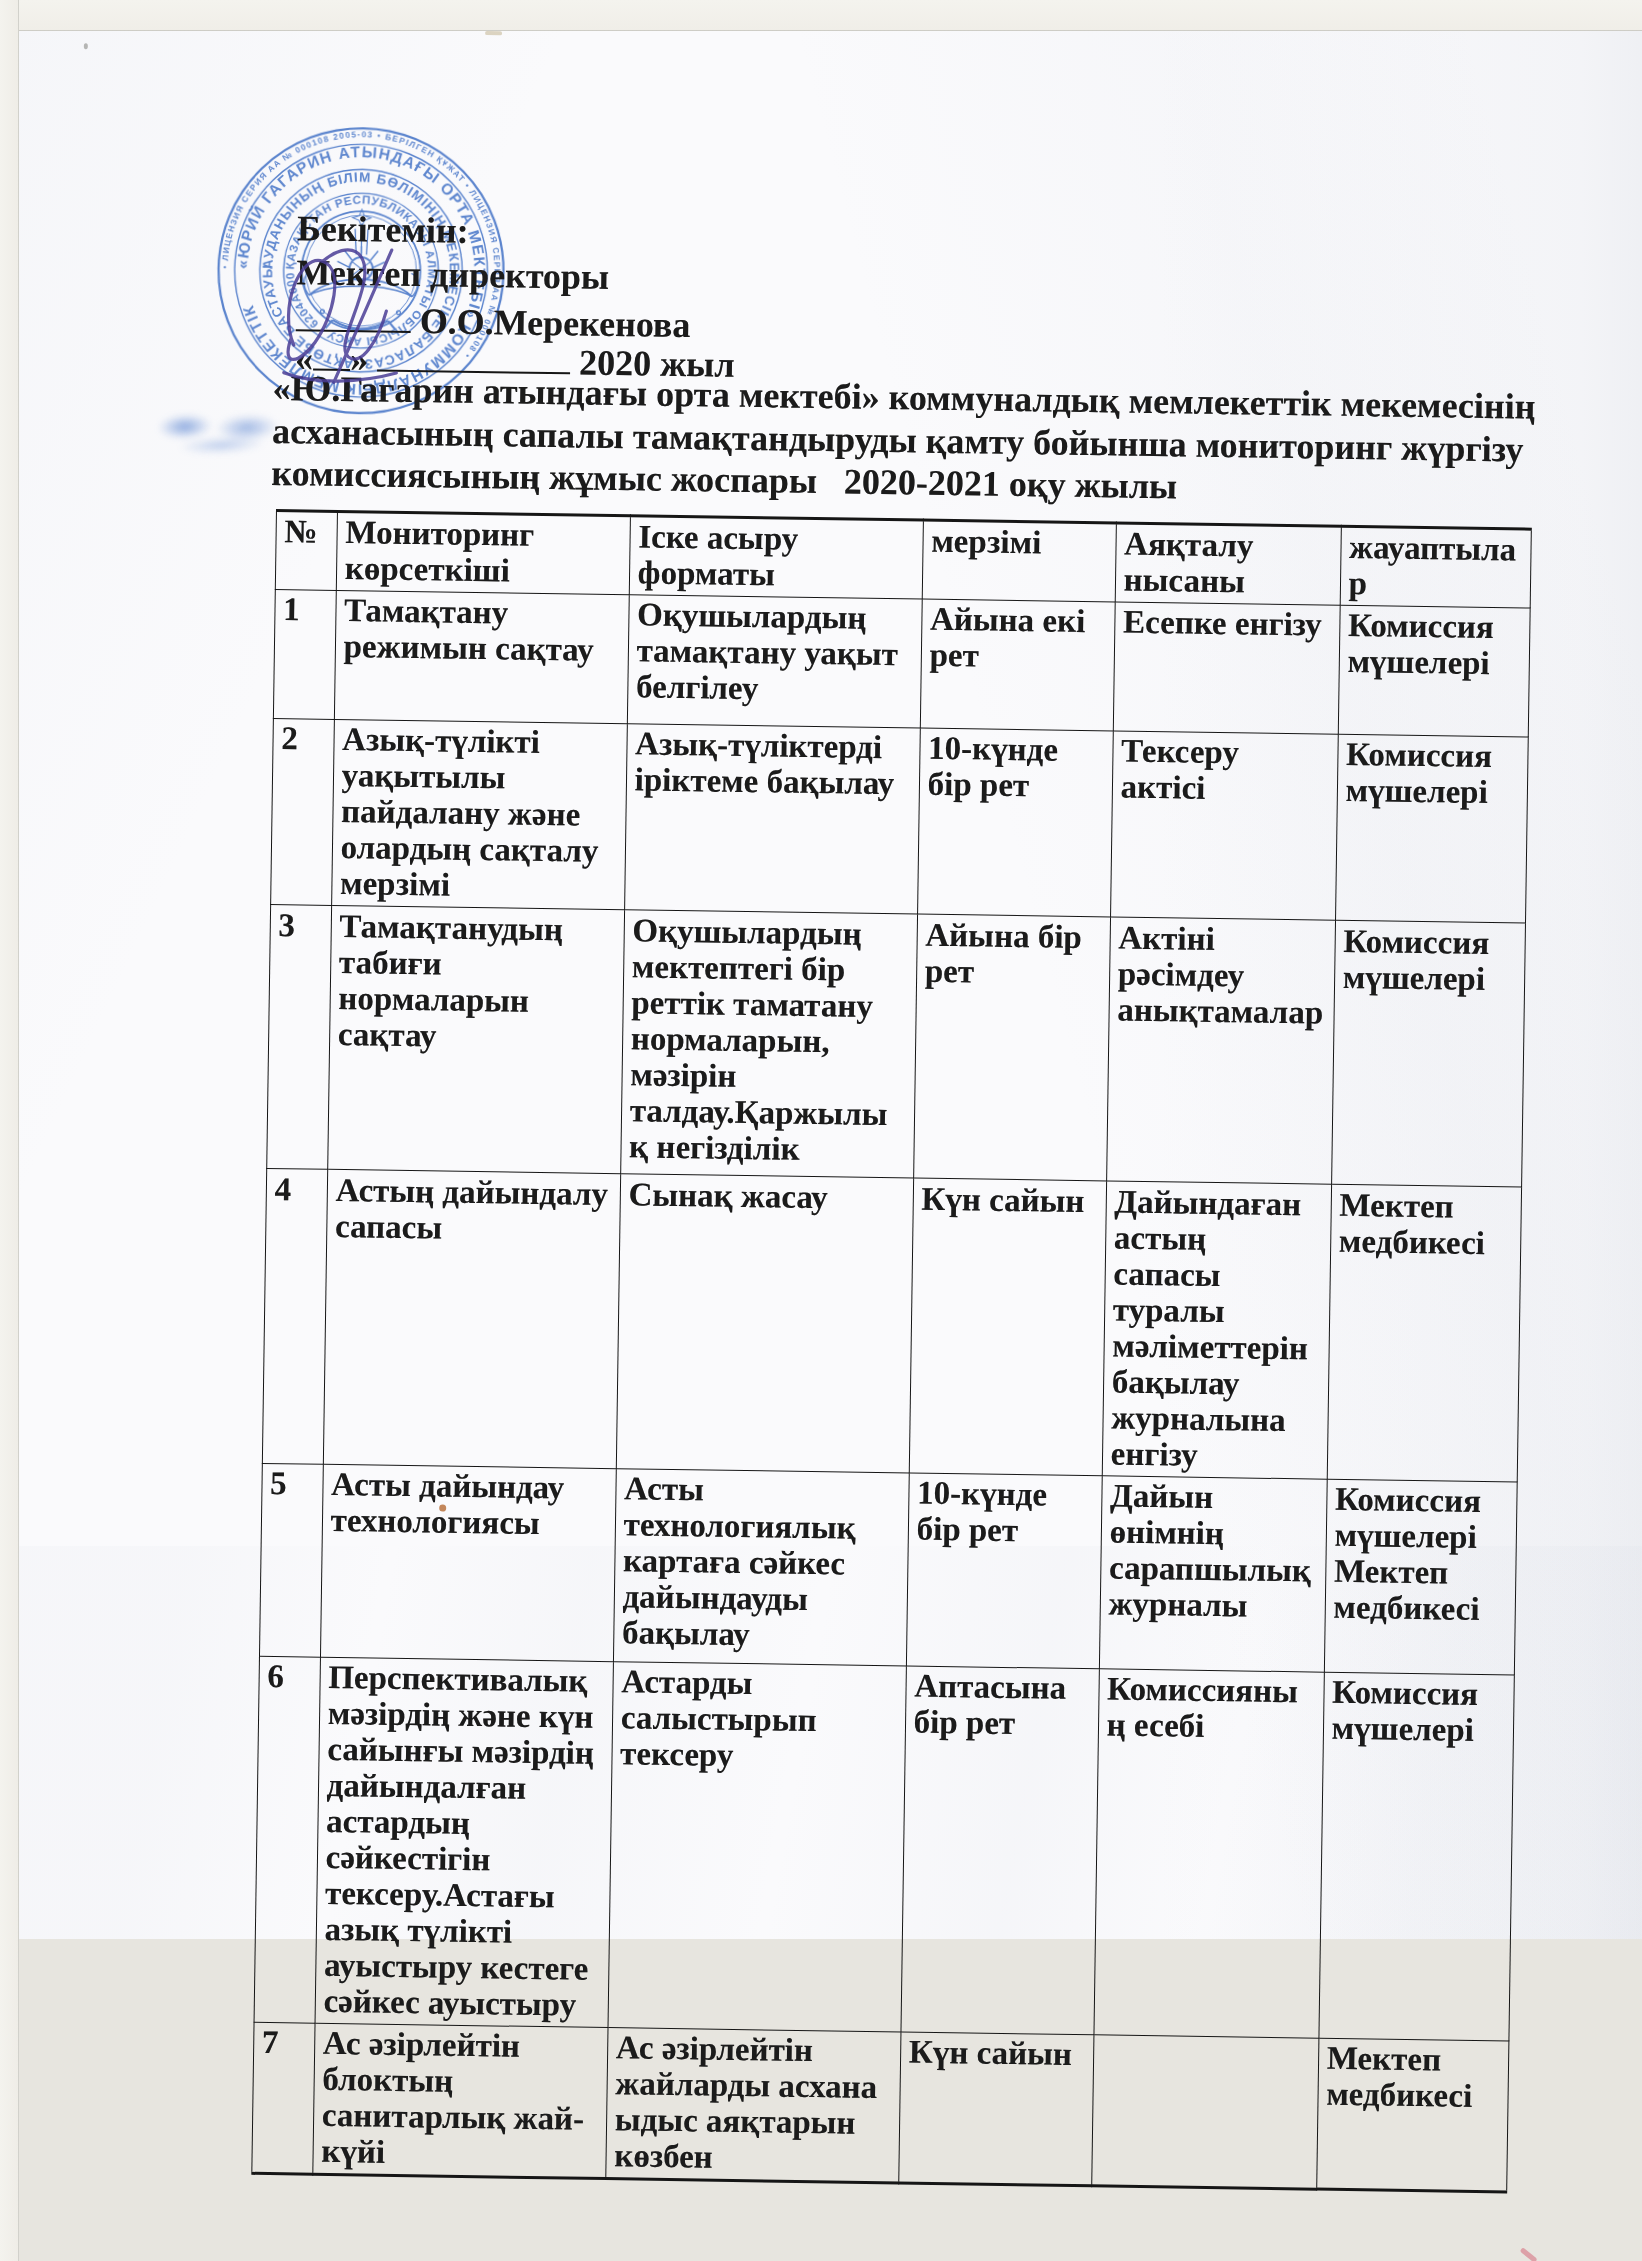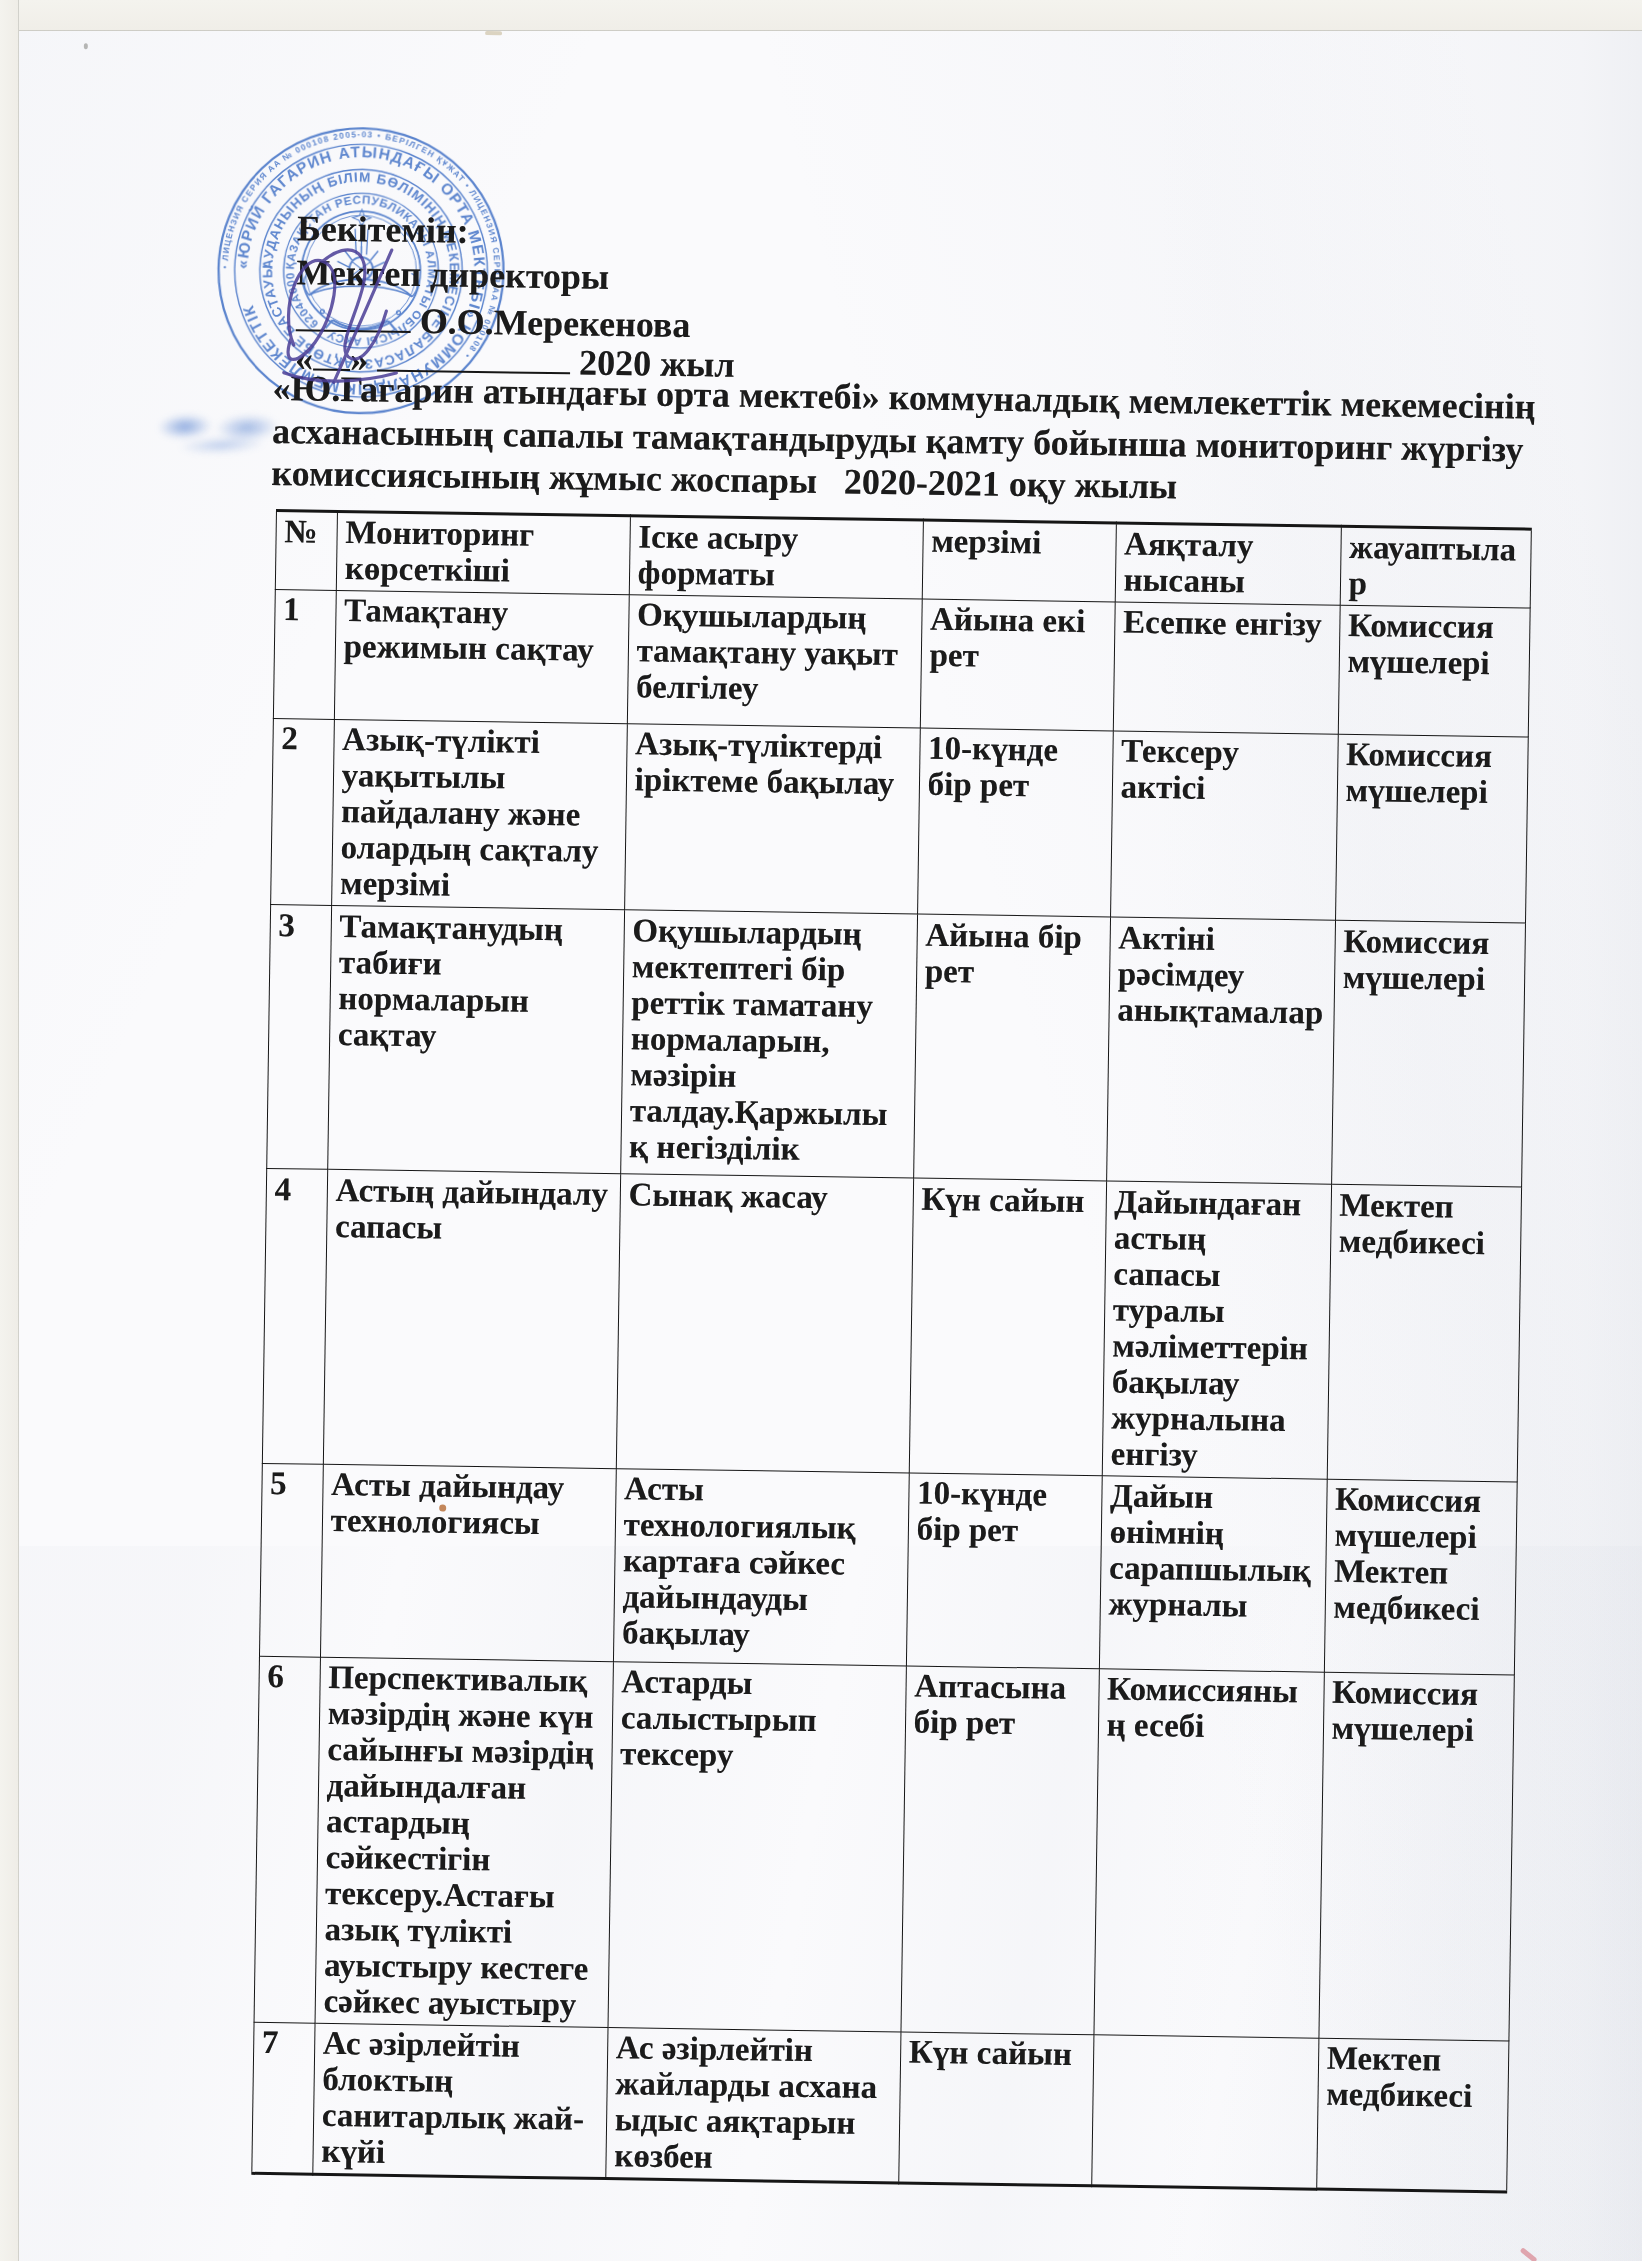--- a/index.html
+++ b/index.html
@@ -1,21 +1,21 @@
 <!DOCTYPE html>
 <html style="font-size:10.3px"><head>
 <meta charset="utf-8">
 <style>
   html,body{margin:0;padding:0;}
   body{
     width:1643px;height:2261px;overflow:hidden;
     background:#e7e5df;
     font-family:"Liberation Serif","DejaVu Serif",serif;
   }
-  #sheet{position:relative;width:1643px;height:2261px;}
+  #sheet{position:relative;width:1643px;height:1939px;}
   .bed-top{position:absolute;left:0;top:0;width:1643px;height:30px;
     background:linear-gradient(#f4f3ee,#f0eee8);border-bottom:1.3px solid rgba(90,90,80,.25);}
   .bed-left{position:absolute;left:0;top:0;width:18px;height:2261px;
     background:linear-gradient(90deg,#f4f3ee,#efede7);border-right:1.3px solid rgba(90,90,80,.22);}
   .paper{position:absolute;left:19.3px;top:31px;right:0;bottom:0;
     background:
       linear-gradient(90deg, rgba(215,220,230,0) 70%, rgba(185,192,205,.10) 96%, rgba(170,178,192,.14) 100%),
       linear-gradient(115deg, rgba(205,212,224,.10) 0%, rgba(255,255,255,0) 22%),
       linear-gradient(75deg, rgba(255,255,255,0) 60%, rgba(200,206,218,.08) 78%, rgba(255,255,255,0) 92%),
       #fafafc;}

